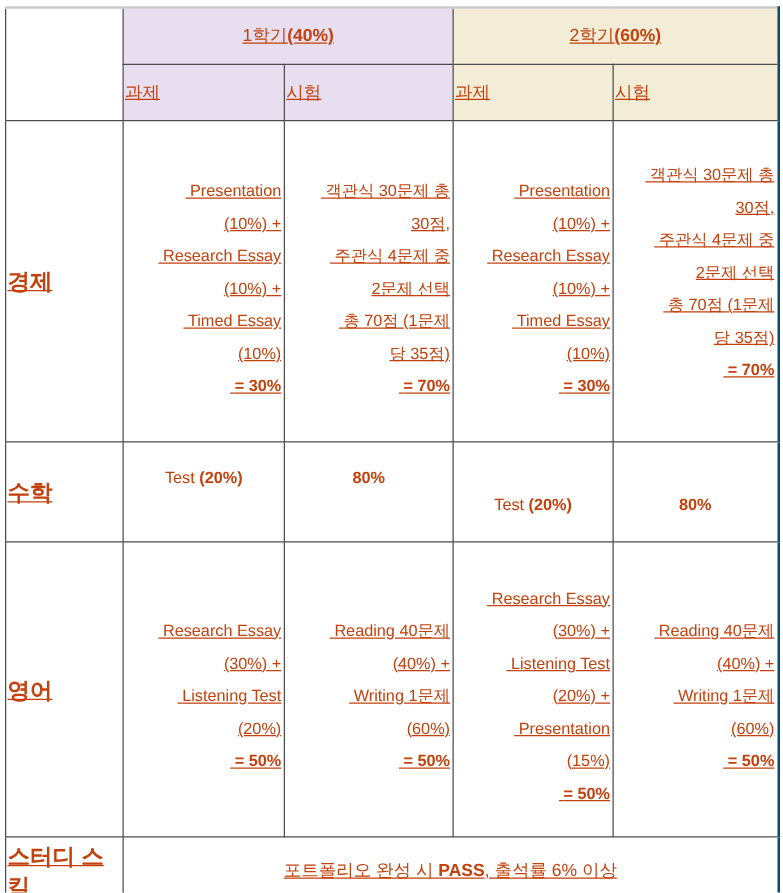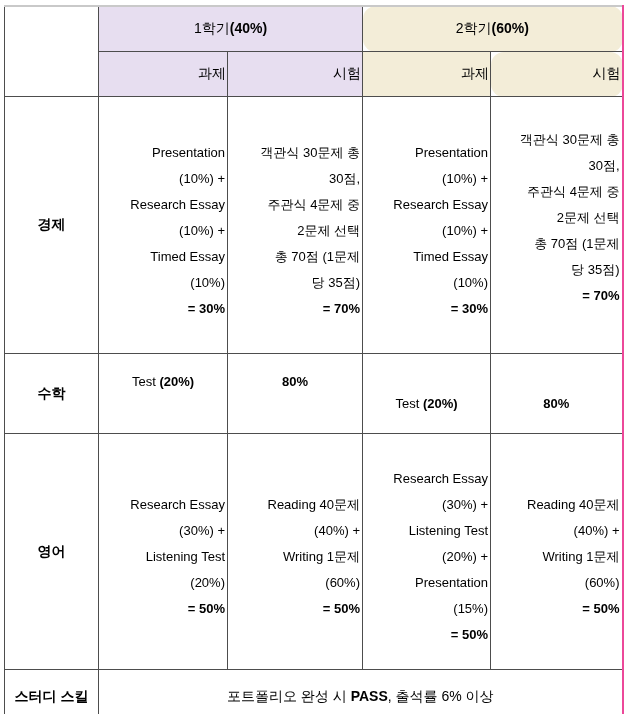--- a/index.html
+++ b/index.html
@@ -8,42 +8,43 @@
     font-family:"Liberation Sans","DejaVu Sans",sans-serif;
     color:#4d4d4d;
   }
   .page { padding:5px 0 0 4px; }
   table.grade {
     border-collapse:collapse; table-layout:fixed;
     width:618px;
   }
   td {
     border:1px solid #4d4d4d;
-    color:#000000;
+    color:#c2410c;
     font-size:13px;
     vertical-align:middle;
     overflow:hidden;
+    text-decoration:underline;
   }
   
   tr.sem-row > td { border-top:2px solid #c9c9c9; }
-  td.edge-right { border-right:2px solid #ec4899;border-radius:13px; }
+  td.edge-right { border-right:2px solid #0c4a6e; }
 
   .s1 { background:#e7def0; }
   .s2 { background:#f3edd8; }
 
   tr.sem-row td { height:42px; }
   tr.sub-row td { height:42px; }
   tr.row-econ td { height:254px; }
   tr.row-math td { height:77px; }
   tr.row-eng  td { height:233px; }
   tr.row-study td { height:52px; }
 
   td.sem-head { text-align:center; font-size:14px; }
-  td.sub-head { text-align:right; font-size:14px;margin-left:44px; }
-  td.subject  { text-align:center; font-size:14px; font-weight:bold; }
+  td.sub-head { text-align:left; font-size:14px;margin-left:44px; }
+  td.subject  { text-align:left; font-size:18px; font-weight:bold; }
   b { font-weight:bold; }
 
   td.detail { text-align:right; padding:0 2px 0 10px; }
   td.detail .cellwrap { position:relative; }
   .body-lines, .total-line {
     white-space:pre-wrap;
     line-height:26px;
     font-size:13px;
   }
   .total-line { font-weight:bold; }

